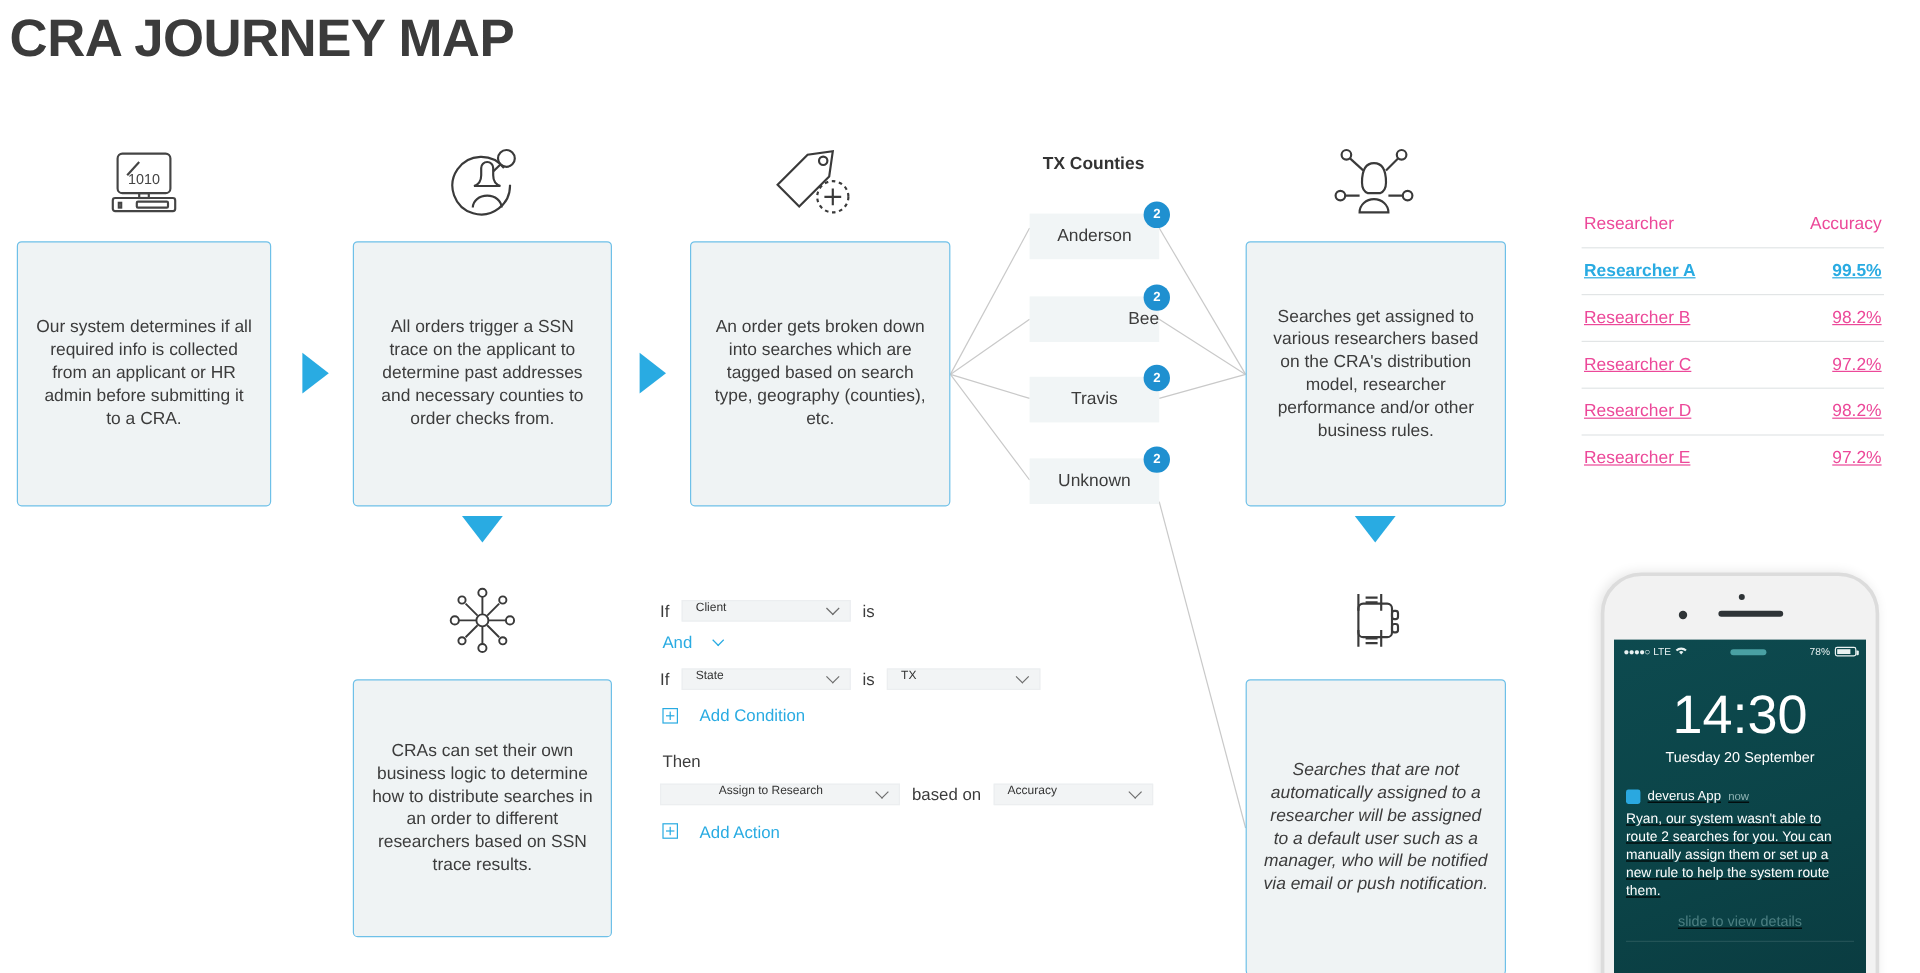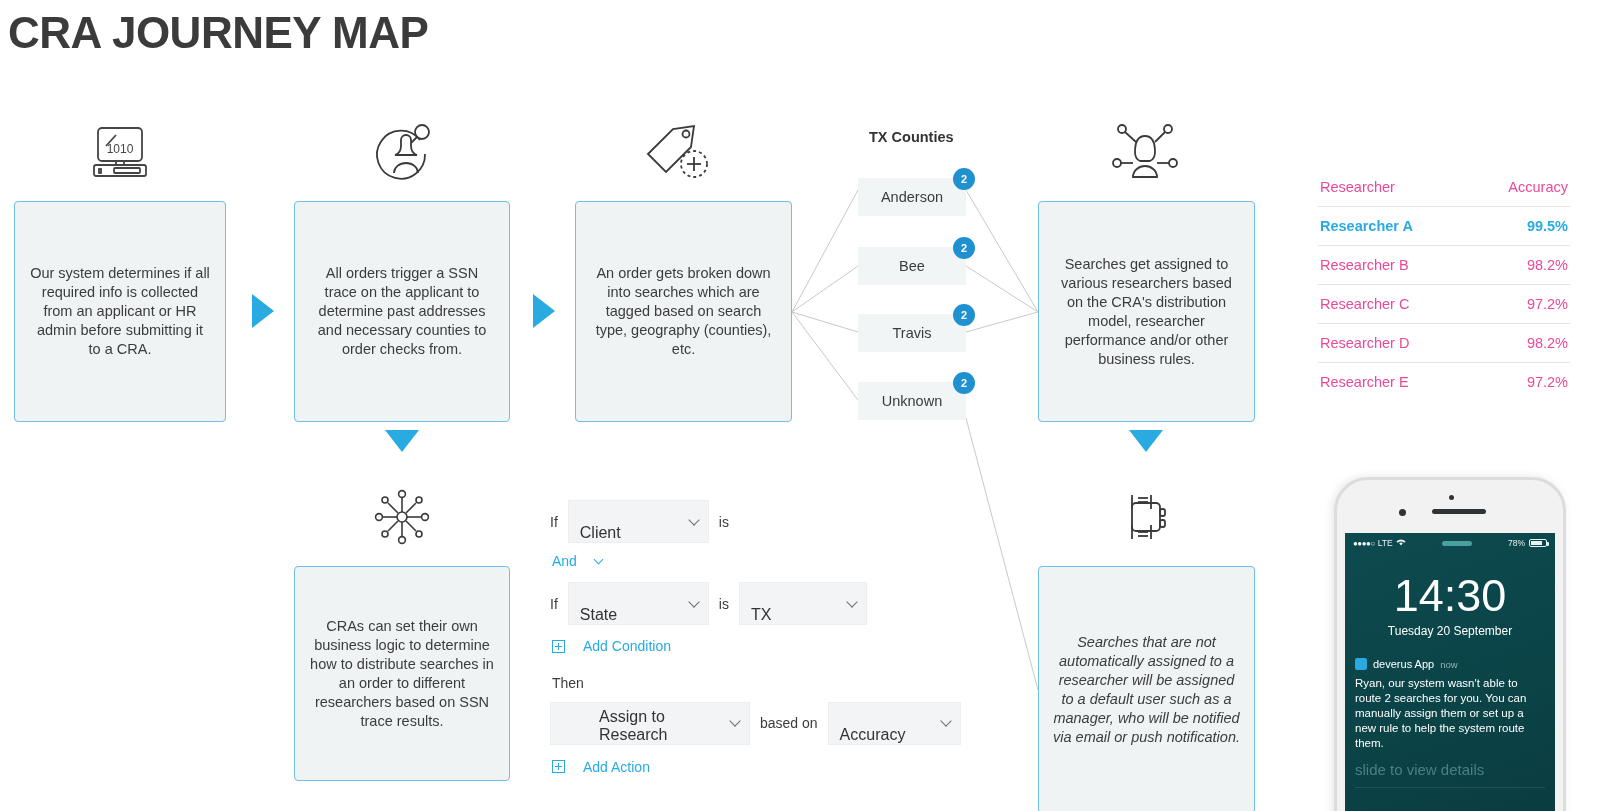--- a/index.html
+++ b/index.html
@@ -68,31 +68,31 @@
   
   .connectors { position: absolute; left: 0; top: 0; width: 1600px; height: 811px; pointer-events: none; }
 
   
   .rtable { position: absolute; left: 1318px; top: 168px; width: 252px; }
   .rtable .rhead, .rtable .rrow {
     display: flex; justify-content: space-between;
     font-size: 14.5px; color: #ec4899;
     padding: 11px 2px;
   }
-  .rtable .rrow { border-top: 1px solid #e2e5e6; }
+  .rtable .rrow { border-top: 1px solid #e2e5e6; text-decoration: underline; }
   .rtable .rrow.hl { color: #29abe2; font-weight: bold; }
 
   
   .rule { position: absolute; left: 538px; top: 500px; width: 440px; margin-left: 12px; }
   .rule-row { display: flex; align-items: center; gap: 10px; margin-bottom: 13px; }
   .rule-lbl { font-size: 14px; color: #3c3c3c; }
   .sel {
     position: relative; background: #f2f4f5;
-    height: 43px; display: flex; align-items: flex-end;
-    padding: 0 28px 0 11px; font-size: 16px; color: #333;
+    height: 18px; display: flex; align-items: flex-start;
+    padding: 0 28px 0 11px; font-size: 10px; color: #333;
     border: 1px solid #eceef0;
   }
   .sel .chev {
     position: absolute; right: 10px; top: 50%;
     width: 8px; height: 8px; margin-top: -6px;
     border-right: 1.6px solid #6d6d6d; border-bottom: 1.6px solid #6d6d6d;
     transform: rotate(45deg);
   }
   .w-field { width: 141px; }
   .w-value-wide { width: 195px; }
@@ -161,27 +161,27 @@
   .batt i { display: block; height: 100%; width: 78%; background: #e9f2f2; }
   .batt:after {
     content: ""; position: absolute; right: -3px; top: 2px;
     width: 2px; height: 4px; background: #e9f2f2; border-radius: 0 1px 1px 0;
   }
   .clock {
     text-align: center; color: #ffffff; font-size: 45px; font-weight: 300;
     margin-top: 22px; letter-spacing: 0px;
   }
   .date { text-align: center; color: #ffffff; font-size: 12px; margin-top: 2px; }
-  .notif { margin: 20px 10px 0 10px; }
+  .notif { margin: 20px 10px 0 10px; text-decoration: underline; }
   .notif-head { display: flex; align-items: center; gap: 6px; }
   .app-sq { width: 12px; height: 12px; background: #2aa8e0; border-radius: 2px; }
   .app-name { color: #fff; font-size: 11px; }
   .app-now { color: #8fb3b4; font-size: 9.5px; }
   .notif-body { color: #fff; font-size: 11.5px; line-height: 15px; margin-top: 6px; }
-  .notif-slide { color: #4c7f82; font-size: 15px; margin-top: 10px; }
+  .notif-slide { color: #4c7f82; font-size: 12px; margin-top: 10px; text-align: center; }
   .notif-rule { border-bottom: 1px solid rgba(255,255,255,0.10); margin-top: 9px; }
 </style>
 </head>
 <body>
 
 <div class="stage">
 
   <div class="page-title">CRA JOURNEY MAP</div>
 
   <svg class="connectors">
@@ -243,21 +243,21 @@
 
   <div class="counties-title">TX Counties</div>
 
   <div class="county" style="left:858px; top:178px;">
     <span>Anderson</span>
   </div>
   <div class="badge" style="left:953px; top:168px;">
     <span>2</span>
   </div>
 
-  <div class="county" style="left:858px; top:247px;">
+  <div class="county" style="left:858px; top:247px;justify-content:flex-end;">
     <span>Bee</span>
   </div>
   <div class="badge" style="left:953px; top:237px;">
     <span>2</span>
   </div>
 
   <div class="county" style="left:858px; top:314px;">
     <span>Travis</span>
   </div>
   <div class="badge" style="left:953px; top:304px;">

